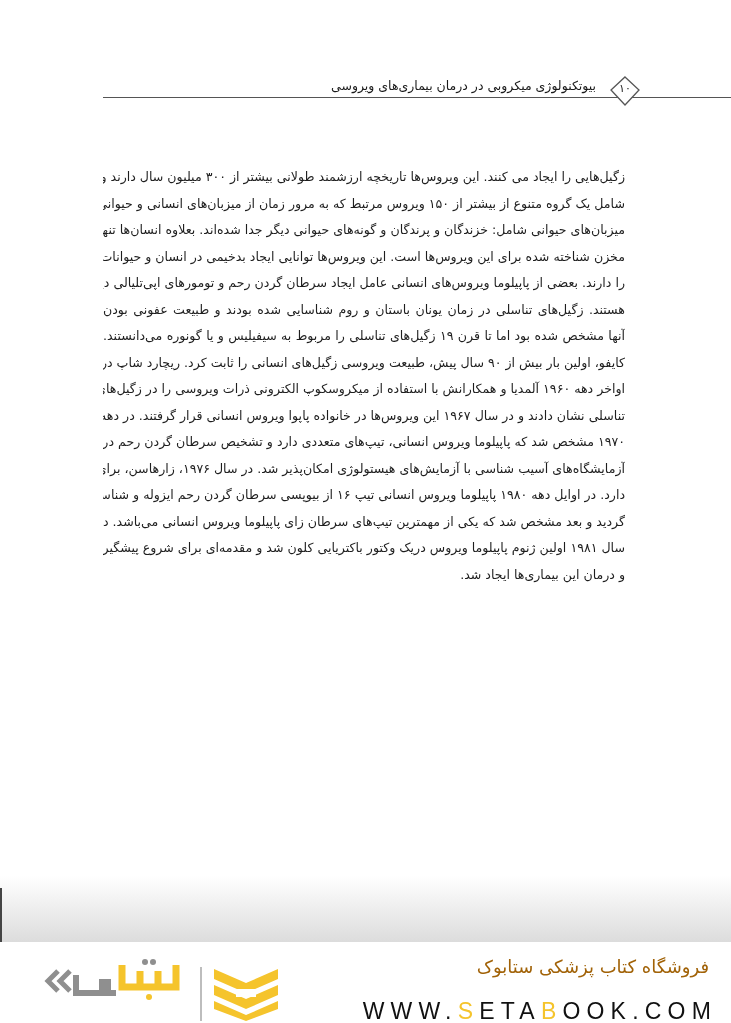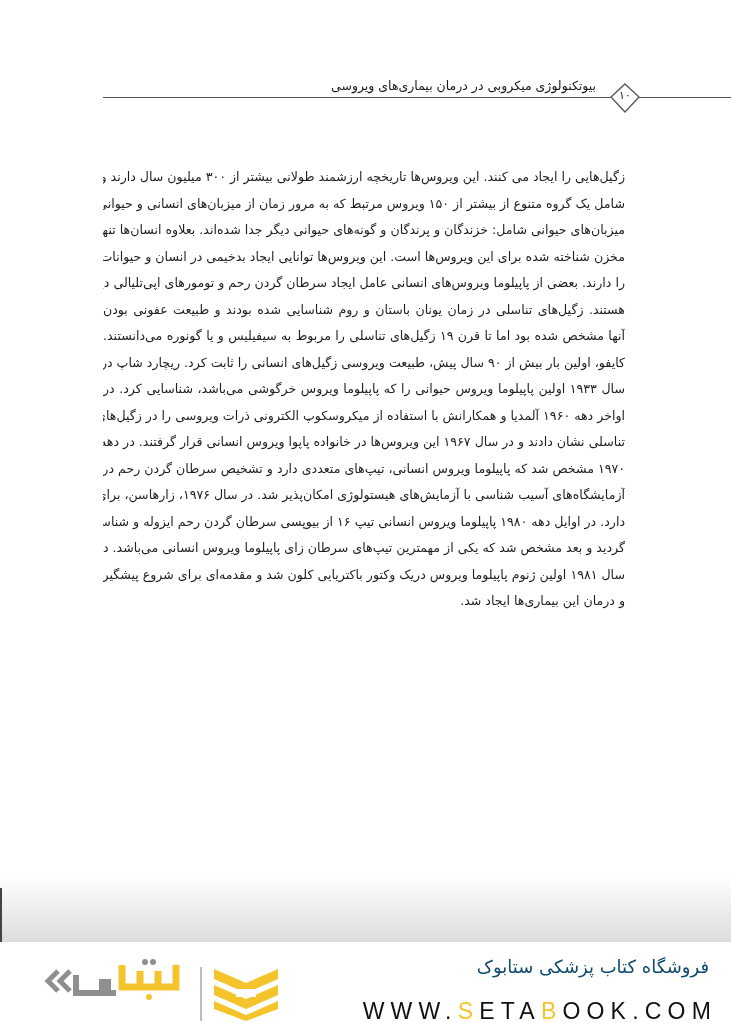--- a/index.html
+++ b/index.html
@@ -35,21 +35,21 @@
       position: absolute;
       left: 103px;
       top: 97px;
       width: 628px;
       height: 0;
       border-top: 1.3px solid #555;
     }
     .page-number-badge {
       position: absolute;
       left: 610px;
-      top: 83px;
+      top: 76px;
       width: 30px;
       height: 30px;
     }
     .page-number-badge svg {
       position: absolute;
       left: 0;
       top: 0;
     }
     .page-number {
       position: absolute;
@@ -106,21 +106,21 @@
       width: 731px;
       height: 81px;
       background: #ffffff;
     }
     .footer-store-name {
       position: absolute;
       right: 22px;
       top: 14px;
       font-size: 18px;
       direction: rtl;
-      color: #0c4a6e;
+      color: #a16207;
       white-space: nowrap;
     }
     .footer-url {
       position: absolute;
       right: 14px;
       top: 56px;
       font-family: "Liberation Sans", sans-serif;
       font-size: 23px;
       letter-spacing: 6.2px;
       color: #111;
@@ -185,21 +185,20 @@
 
 <div class="body-text">
   <span class="body-line">زگیل‌هایی را ایجاد می کنند. این ویروس‌ها تاریخچه ارزشمند طولانی بیشتر از ۳۰۰ میلیون سال دارند و</span>
   <span class="body-line">شامل یک گروه متنوع از بیشتر از ۱۵۰ ویروس مرتبط که به مرور زمان از میزبان‌های انسانی و حیوانی،</span>
   <span class="body-line">میزبان‌های حیوانی شامل: خزندگان و پرندگان و گونه‌های حیوانی دیگر جدا شده‌اند. بعلاوه انسان‌ها تنها</span>
   <span class="body-line">مخزن شناخته شده برای این ویروس‌ها است. این ویروس‌ها توانایی ایجاد بدخیمی در انسان و حیوانات</span>
   <span class="body-line">را دارند. بعضی از پاپیلوما ویروس‌های انسانی عامل ایجاد سرطان گردن رحم و تومورهای اپی‌تلیالی دیگر</span>
   <span class="body-line">هستند. زگیل‌های تناسلی در زمان یونان باستان و روم شناسایی شده بودند و طبیعت عفونی بودن</span>
   <span class="body-line">آنها مشخص شده بود اما تا قرن ۱۹ زگیل‌های تناسلی را مربوط به سیفیلیس و یا گونوره می‌دانستند.</span>
   <span class="body-line">کایفو، اولین بار بیش از ۹۰ سال پیش، طبیعت ویروسی زگیل‌های انسانی را ثابت کرد. ریچارد شاپ در</span>
-  <span class="body-line">سال ۱۹۳۳ اولین پاپیلوما ویروس حیوانی را که پاپیلوما ویروس خرگوشی می‌باشد، شناسایی کرد. در</span>
   <span class="body-line">اواخر دهه ۱۹۶۰ آلمدیا و همکارانش با استفاده از میکروسکوپ الکترونی ذرات ویروسی را در زگیل‌های</span>
   <span class="body-line">تناسلی نشان دادند و در سال ۱۹۶۷ این ویروس‌ها در خانواده پاپوا ویروس انسانی قرار گرفتند. در دهه</span>
   <span class="body-line">۱۹۷۰ مشخص شد که پاپیلوما ویروس انسانی، تیپ‌های متعددی دارد و تشخیص سرطان گردن رحم در</span>
   <span class="body-line">آزمایشگاه‌های آسیب شناسی با آزمایش‌های هیستولوژی امکان‌پذیر شد. در سال ۱۹۷۶، زارهاسن، برای</span>
   <span class="body-line">دارد. در اوایل دهه ۱۹۸۰ پاپیلوما ویروس انسانی تیپ ۱۶ از بیوپسی سرطان گردن رحم ایزوله و شناسایی</span>
   <span class="body-line">گردید و بعد مشخص شد که یکی از مهمترین تیپ‌های سرطان زای پاپیلوما ویروس انسانی می‌باشد. در</span>
   <span class="body-line">سال ۱۹۸۱ اولین ژنوم پاپیلوما ویروس دریک وکتور باکتریایی کلون شد و مقدمه‌ای برای شروع پیشگیری</span>
   <span class="body-line last">و درمان این بیماری‌ها ایجاد شد.</span>
 </div>
 

